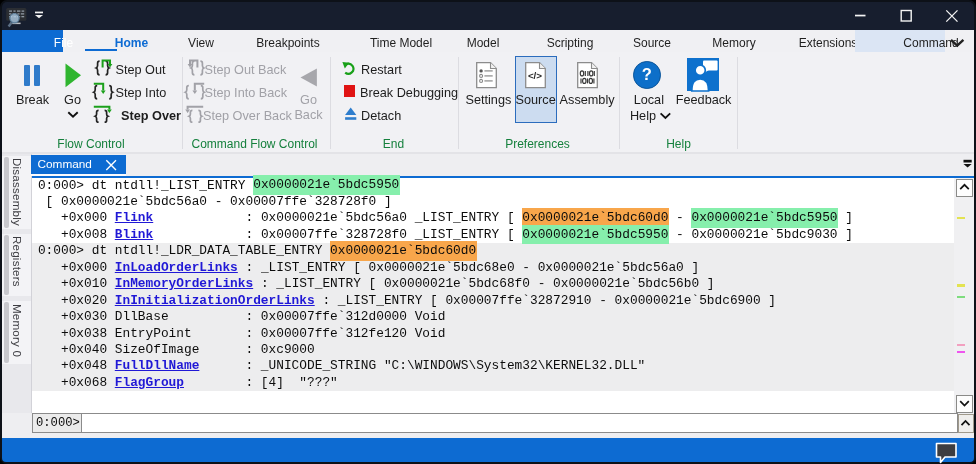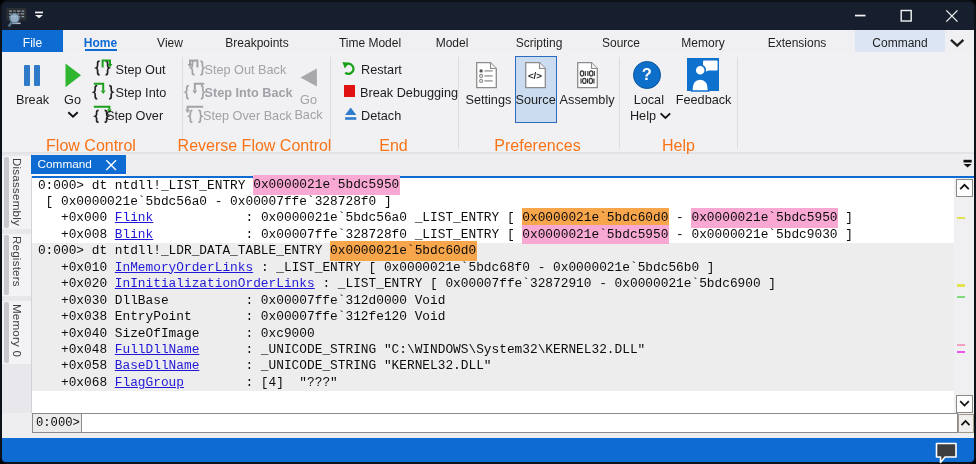--- a/index.html
+++ b/index.html
@@ -8,34 +8,34 @@
 #menurow{left:2px;top:30px;width:972px;height:22px;background:#f0f0f3;}
 #ribbon{left:2px;top:52px;width:972px;height:100px;background:#f1f1f4;}
 #ribline{left:2px;top:152px;width:972px;height:2px;background:#e3e3e7;}
 #tabrow{left:31px;top:154px;width:943px;height:22px;background:#eeeef1;}
 #blueline{left:31px;top:176px;width:943px;height:2px;background:#0d6bd2;}
 #sidebar{left:2px;top:154px;width:28.7px;height:283.5px;background:#e8e8ec;border-right:1.2px solid #d2d2d8;}
 #textarea{left:31.9px;top:178px;width:922.6px;height:235px;background:#ffffff;}
 #scroll{left:954px;top:178px;width:20px;height:235px;background:#f0f0f2;}
 #inputrow{left:2px;top:413px;width:972px;height:24.5px;background:#eeeef1;}
 #statusbar{left:2px;top:437.5px;width:972px;height:24.5px;background:#0d6bd2;border-radius:0 0 4px 4px;}
-.mtxt{position:absolute;top:31.5px;height:22px;line-height:22px;font-size:12px;color:#1f1f1f;transform:translateX(-50%);white-space:nowrap;}
+.mtxt{position:absolute;top:31.5px;height:22px;line-height:22px;font-size:12px;color:#1f1f1f;transform:translateX(-50%);white-space:nowrap;margin-left:31px;}
 .rlbl{position:absolute;font-size:12.7px;color:#1d1d1d;white-space:nowrap;}
 .rlblc{position:absolute;font-size:12.7px;color:#1d1d1d;white-space:nowrap;transform:translateX(-50%);}
 .dis{color:#a1a1a7 !important;}
-.glbl{position:absolute;top:137px;font-size:16px;color:#f97316;transform:translateX(-50%);white-space:nowrap;}
+.glbl{position:absolute;top:137px;font-size:12px;color:#15803d;transform:translateX(-50%);white-space:nowrap;}
 .sep{position:absolute;top:57px;width:1px;height:92px;background:#dcdce1;}
 .vtab{position:absolute;left:2px;width:28.7px;background:#f3f3f6;}
 .vstrip{position:absolute;left:3.8px;width:5px;background:#c7c7cc;border-radius:2px;}
 .vtxt{position:absolute;left:11px;top:3px;writing-mode:vertical-rl;font-size:11.6px;color:#3d3d42;letter-spacing:0.2px;}
 #pre{position:absolute;left:31.8px;top:177.6px;width:922px;padding-left:6.1px;box-sizing:border-box;font-family:"Liberation Mono",monospace;font-size:12.82px;line-height:16.45px;color:#0c0c0c;}
 #pre .ln{height:16.45px;white-space:pre;}
-.hm{background:#f9a8d4;padding:2.2px 0.5px;margin:5px -0.5px;}
+.hm{background:#86efac;padding:2.2px 0.5px;margin:5px -0.5px;}
 .ho{background:#f8a64b;padding:2.2px 0.5px;margin:0 -0.5px;}
-.lnk{color:#2018d6;text-decoration:underline;}
+.lnk{color:#2018d6;text-decoration:underline;font-weight:bold;}
 .blk{background:#ededee;margin-left:-6.1px;padding-left:6.1px;}
 svg{position:absolute;overflow:visible;}
 </style></head>
 <body>
 <div id="stage">
     <div id="win"></div>
 <div class="abs" id="titlebar"></div>
 <div class="abs" id="menurow"></div>
 <div class="abs" id="ribbon"></div>
 <div class="abs" id="ribline"></div>
@@ -118,41 +118,41 @@
 <path d="M0.8,1.7 L10.2,1.7 L10.2,8.6" fill="none" stroke="#1ba01b" stroke-width="2"></path>
 <polygon points="7.8,8.6 12.6,8.6 10.2,12" fill="#1ba01b"></polygon>
 </svg>
 <div class="rlbl" style="left:115.5px;top:85.5px;">Step Into</div>
 <svg class="abs" width="20" height="19" style="left:93px;top:105px;">
 <path d="M5.6,5.4 Q3.6,5.4 3.6,7.2 L3.6,9 Q3.6,10.7 2.2,11.3 Q3.6,11.9 3.6,13.6 L3.6,15.4 Q3.6,17.2 5.6,17.2" fill="none" stroke="#222" stroke-width="1.7"></path>
 <path d="M11.6,5.4 Q13.6,5.4 13.6,7.2 L13.6,9 Q13.6,10.7 15,11.3 Q13.6,11.9 13.6,13.6 L13.6,15.4 Q13.6,17.2 11.6,17.2" fill="none" stroke="#222" stroke-width="1.7"></path>
 <path d="M0.8,1.8 L16.4,1.8 L16.4,4.6" fill="none" stroke="#1ba01b" stroke-width="2"></path>
 <polygon points="14,4.6 18.8,4.6 16.4,8" fill="#1ba01b"></polygon>
 </svg>
-<div class="rlbl" style="left:106px;top:108.5px;">Step Over</div>
+<div class="rlbl" style="left:121px;top:108.5px;font-weight:bold;">Step Over</div>
 <div class="sep" style="left:181.5px;"></div>
 
 <svg class="abs" width="20" height="19" style="left:185px;top:58px;">
 <g transform="translate(20,0) scale(-1,1)">
 <path d="M4.6,3.2 Q2.6,3.2 2.6,5.2 L2.6,7.6 Q2.6,9.4 1.2,10 Q2.6,10.6 2.6,12.4 L2.6,14.8 Q2.6,16.8 4.6,16.8" fill="none" stroke="#a1a1a7" stroke-width="1.7"></path>
 <path d="M10.6,3.2 Q12.6,3.2 12.6,5.2 L12.6,7.6 Q12.6,9.4 14,10 Q12.6,10.6 12.6,12.4 L12.6,14.8 Q12.6,16.8 10.6,16.8" fill="none" stroke="#a1a1a7" stroke-width="1.7"></path>
 <path d="M7.6,9.5 L7.6,2.4 L15,2.4 L15,6" fill="none" stroke="#a1a1a7" stroke-width="2"></path>
 <polygon points="12.6,6 17.4,6 15,9.4" fill="#a1a1a7"></polygon>
 </g>
     </svg>
 <div class="rlbl dis" style="left:204.5px;top:62.5px;">Step Out Back</div>
 <svg class="abs" width="21" height="19" style="left:184px;top:82px;">
 <g transform="translate(21,0) scale(-1,1)">
 <path d="M4.2,3.6 Q2.2,3.6 2.2,5.6 L2.2,7.8 Q2.2,9.6 0.8,10.2 Q2.2,10.8 2.2,12.6 L2.2,14.8 Q2.2,16.8 4.2,16.8" fill="none" stroke="#a1a1a7" stroke-width="1.7"></path>
 <path d="M16.2,3.6 Q18.2,3.6 18.2,5.6 L18.2,7.8 Q18.2,9.6 19.6,10.2 Q18.2,10.8 18.2,12.6 L18.2,14.8 Q18.2,16.8 16.2,16.8" fill="none" stroke="#a1a1a7" stroke-width="1.7"></path>
 <path d="M0.8,1.7 L10.2,1.7 L10.2,8.6" fill="none" stroke="#a1a1a7" stroke-width="2"></path>
 <polygon points="7.8,8.6 12.6,8.6 10.2,12" fill="#a1a1a7"></polygon>
 </g>
     </svg>
-<div class="rlbl dis" style="left:204.5px;top:85.5px;font-weight:bold;">Step Into Back</div>
+<div class="rlbl dis" style="left:204.5px;top:85.5px;">Step Into Back</div>
 <svg class="abs" width="20" height="19" style="left:184px;top:105px;">
 <g transform="translate(20,0) scale(-1,1)">
 <path d="M5.6,5.4 Q3.6,5.4 3.6,7.2 L3.6,9 Q3.6,10.7 2.2,11.3 Q3.6,11.9 3.6,13.6 L3.6,15.4 Q3.6,17.2 5.6,17.2" fill="none" stroke="#a1a1a7" stroke-width="1.7"></path>
 <path d="M11.6,5.4 Q13.6,5.4 13.6,7.2 L13.6,9 Q13.6,10.7 15,11.3 Q13.6,11.9 13.6,13.6 L13.6,15.4 Q13.6,17.2 11.6,17.2" fill="none" stroke="#a1a1a7" stroke-width="1.7"></path>
 <path d="M0.8,1.8 L16.4,1.8 L16.4,4.6" fill="none" stroke="#a1a1a7" stroke-width="2"></path>
 <polygon points="14,4.6 18.8,4.6 16.4,8" fill="#a1a1a7"></polygon>
 </g>
     </svg>
 <div class="rlbl dis" style="left:203px;top:108.5px;">Step Over Back</div>
 <svg class="abs" width="18" height="20" style="left:300px;top:67.5px;">
@@ -224,21 +224,21 @@
 <rect x="0" y="0" width="32" height="33" fill="#0e71cd"></rect>
 <rect x="16" y="2.6" width="14.6" height="9.8" rx="1" fill="#fff"></rect>
 <polygon points="16.5,11.5 14.8,16.5 22.5,11.5" fill="#fff"></polygon>
 <circle cx="13.2" cy="12.2" r="5.1" fill="#fff" stroke="#0e71cd" stroke-width="1.7"></circle>
 <path d="M 4.8 33 Q 4.8 20.8 13.2 20.8 Q 21.6 20.8 21.6 33 Z" fill="#fff" stroke="#0e71cd" stroke-width="1.7"></path>
 </svg>
 <div class="rlblc" style="left:703.6px;top:92.8px;">Feedback</div>
 <div class="sep" style="left:737px;"></div>
 
 <div class="glbl" style="left:91px;">Flow Control</div>
-<div class="glbl" style="left:254.5px;">Reverse Flow Control</div>
+<div class="glbl" style="left:254.5px;">Command Flow Control</div>
 <div class="glbl" style="left:393.5px;">End</div>
 <div class="glbl" style="left:537.5px;">Preferences</div>
 <div class="glbl" style="left:678.5px;">Help</div>
 
 <div class="abs" style="left:31px;top:174px;width:95.3px;height:2px;background:#fbfbfd;"></div>
 <div class="abs" style="left:31px;top:154.5px;width:95.3px;height:19.5px;background:#0d6bd2;"></div>
 <div class="abs" style="left:37.5px;top:154.5px;height:19.5px;line-height:19.5px;font-size:11.8px;color:#fff;">Command</div>
 <svg class="abs" width="13" height="13" style="left:104.8px;top:159.2px;">
       <path d="M 1.3 1.3 L 11 11 M 11 1.3 L 1.3 11" stroke="#fff" stroke-width="1.4" fill="none"></path>
     </svg>
@@ -256,27 +256,27 @@
 <div class="vtab" style="top:301px;height:62.5px;"></div>
 <div class="vstrip" style="top:302px;height:60.5px;"></div>
 <div class="vtxt" style="top:303.5px;">Memory 0</div>
 
 <div id="pre">
 <div class="ln">0:000&gt; dt ntdll!_LIST_ENTRY <span class="hm">0x0000021e`5bdc5950</span></div>
 <div class="ln"> [ 0x0000021e`5bdc56a0 - 0x00007ffe`328728f0 ]</div>
 <div class="ln">   +0x000 <span class="lnk">Flink</span>            : 0x0000021e`5bdc56a0 _LIST_ENTRY [ <span class="ho">0x0000021e`5bdc60d0</span> - <span class="hm">0x0000021e`5bdc5950</span> ]</div>
 <div class="ln">   +0x008 <span class="lnk">Blink</span>            : 0x00007ffe`328728f0 _LIST_ENTRY [ <span class="hm">0x0000021e`5bdc5950</span> - 0x0000021e`5bdc9030 ]</div>
 <div class="ln blk">0:000&gt; dt ntdll!_LDR_DATA_TABLE_ENTRY <span class="ho">0x0000021e`5bdc60d0</span></div>
+<div class="ln blk">   +0x000 <span class="lnk">InLoadOrderLinks</span> : _LIST_ENTRY [ 0x0000021e`5bdc68e0 - 0x0000021e`5bdc56a0 ]</div>
 <div class="ln blk">   +0x010 <span class="lnk">InMemoryOrderLinks</span> : _LIST_ENTRY [ 0x0000021e`5bdc68f0 - 0x0000021e`5bdc56b0 ]</div>
 <div class="ln blk">   +0x020 <span class="lnk">InInitializationOrderLinks</span> : _LIST_ENTRY [ 0x00007ffe`32872910 - 0x0000021e`5bdc6900 ]</div>
 <div class="ln blk">   +0x030 DllBase          : 0x00007ffe`312d0000 Void</div>
 <div class="ln blk">   +0x038 EntryPoint       : 0x00007ffe`312fe120 Void</div>
 <div class="ln blk">   +0x040 SizeOfImage      : 0xc9000</div>
 <div class="ln blk">   +0x048 <span class="lnk">FullDllName</span>      : _UNICODE_STRING "C:\WINDOWS\System32\KERNEL32.DLL"</div>
-<div class="ln blk">   +0x058 <span class="lnk">BaseDllName</span>      : _UNICODE_STRING "KERNEL32.DLL"</div>
 <div class="ln blk">   +0x068 <span class="lnk">FlagGroup</span>        : [4]  "???"</div>
 </div>
 
 <div class="abs" style="left:955.5px;top:179px;width:17.5px;height:17.5px;background:#fdfdfd;border:1px solid #8a8a88;box-sizing:border-box;"></div>
 <svg class="abs" width="17" height="17" style="left:955.5px;top:179px;">
       <polyline points="4.2,10.2 8.5,5.8 12.8,10.2" fill="none" stroke="#111" stroke-width="1.7"></polyline>
     </svg>
 <div class="abs" style="left:955.5px;top:395.2px;width:17.5px;height:17.5px;background:#fdfdfd;border:1px solid #8a8a88;box-sizing:border-box;"></div>
 <svg class="abs" width="17" height="17" style="left:955.5px;top:395.2px;">
       <polyline points="4.2,6.2 8.5,10.6 12.8,6.2" fill="none" stroke="#111" stroke-width="1.7"></polyline>

